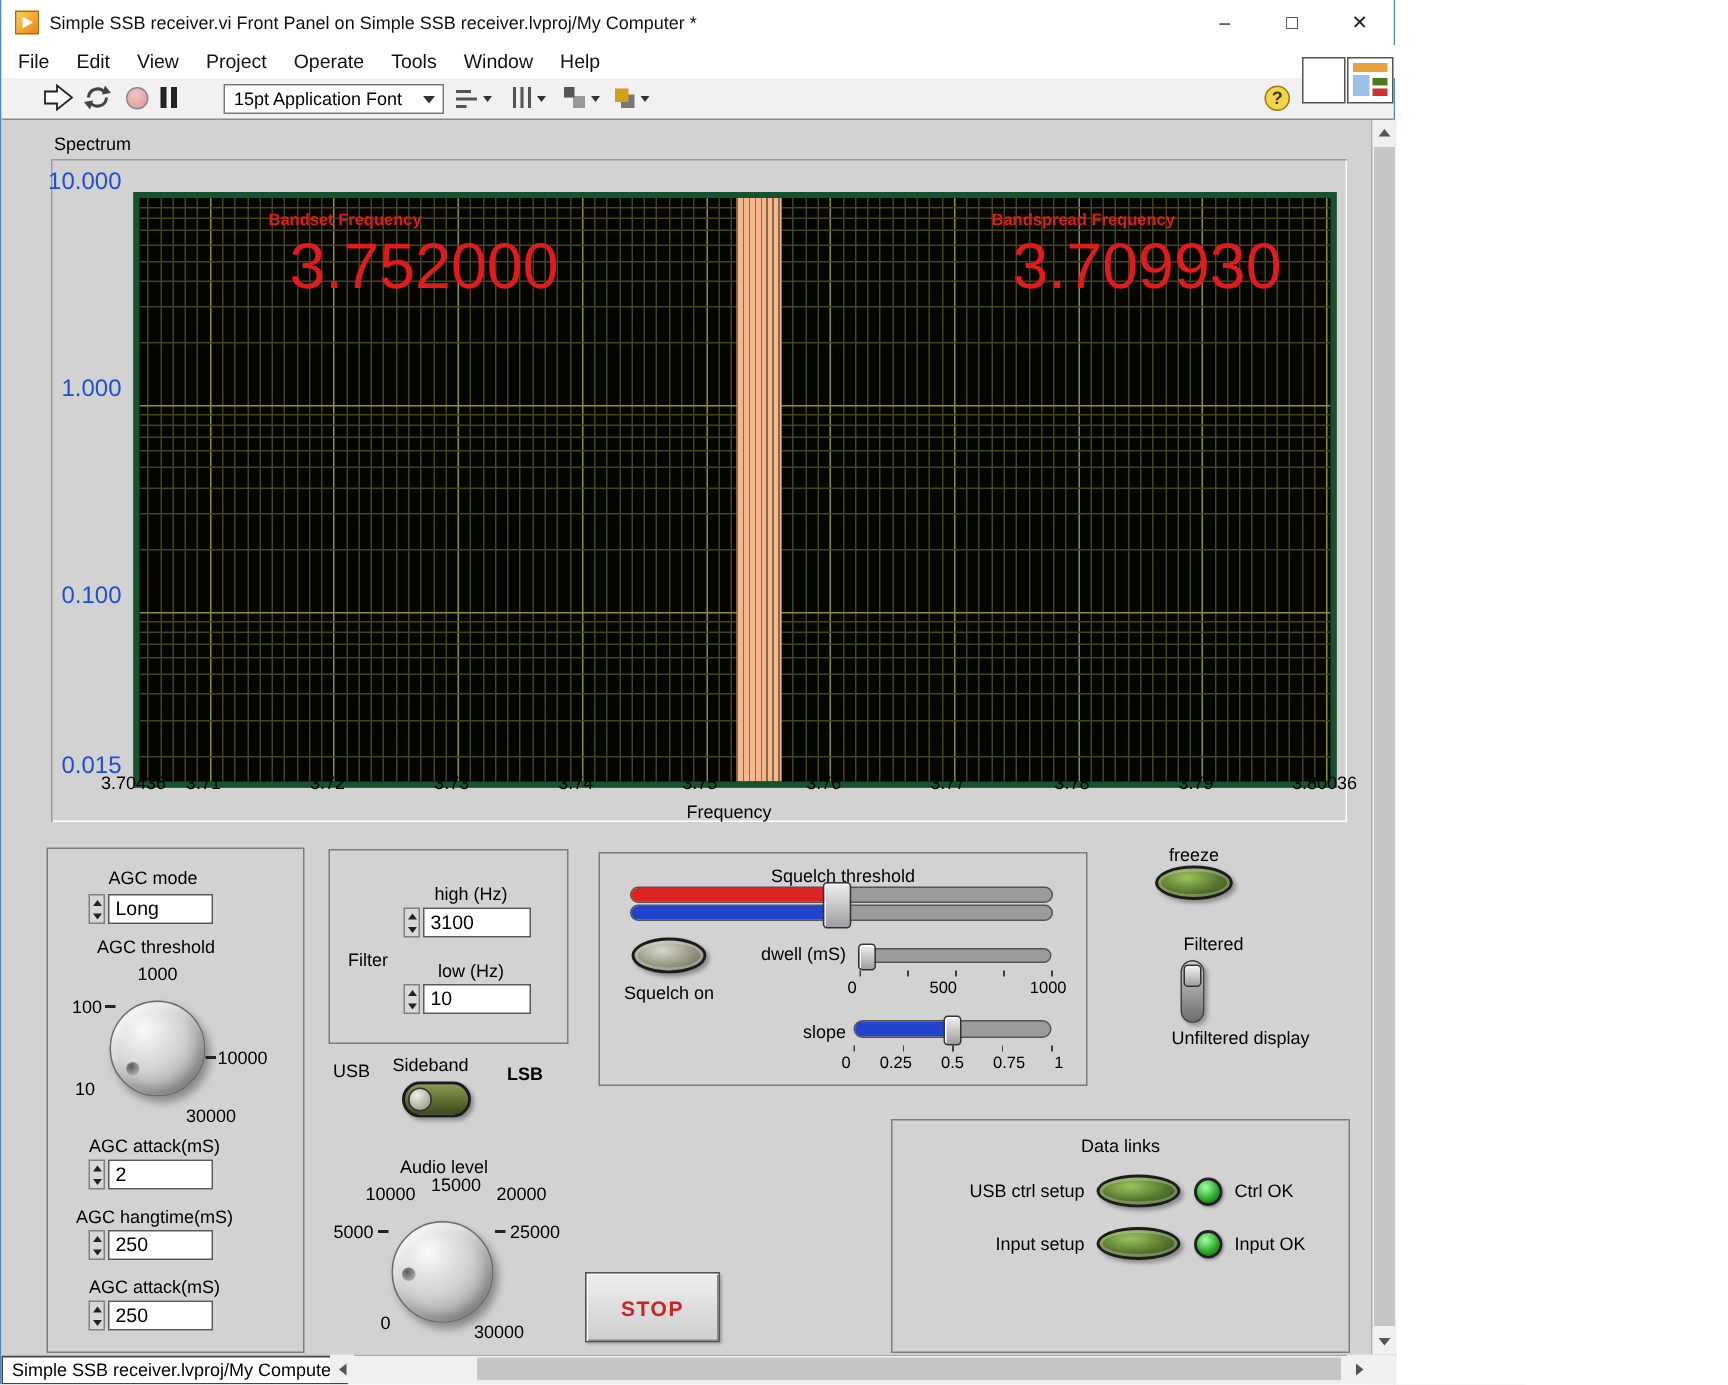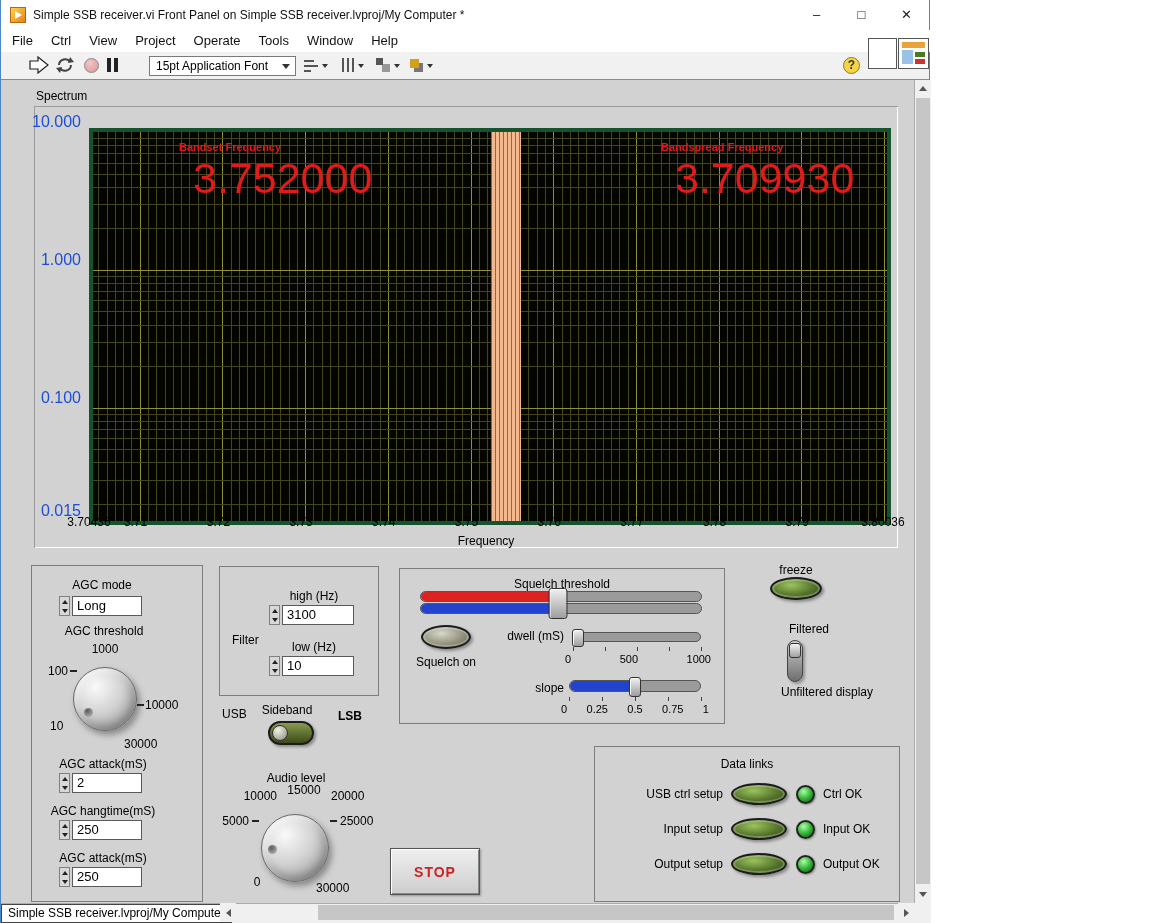--- a/index.html
+++ b/index.html
@@ -157,21 +157,21 @@
     <div id="appicon"></div>
     <span id="title-text">Simple SSB receiver.vi Front Panel on Simple SSB receiver.lvproj/My Computer *</span>
     <div class="wbtn" style="left:793px;">–</div>
     <div class="wbtn" style="left:838px;">□</div>
     <div class="wbtn" style="left:883px;">✕</div>
   </div>
 
   <div id="menubar">
 
   <span class="menu-item">File</span>
-        <span class="menu-item">Ctrl</span>
+        <span class="menu-item">Edit</span>
         <span class="menu-item">View</span>
         <span class="menu-item">Project</span>
         <span class="menu-item">Operate</span>
         <span class="menu-item">Tools</span>
         <span class="menu-item">Window</span>
         <span class="menu-item">Help</span>
       </div>
 
   <div id="toolbar"></div>
   <div class="tbtn" style="left:28px;">
@@ -554,26 +554,20 @@
             <span class="dl-status">Ctrl OK</span>
           </div>
 
           <div class="dl-row">
             <span class="dl-label">Input setup</span>
             <span class="oval green dl-oval"></span>
             <span class="led dl-led"></span>
             <span class="dl-status">Input OK</span>
           </div>
 
-          <div class="dl-row">
-            <span class="dl-label">Output setup</span>
-            <span class="oval green dl-oval"></span>
-            <span class="led dl-led"></span>
-            <span class="dl-status">Output OK</span>
-          </div>
         </div>
     </div>
 
   </div>
 
   <div id="vscroll">
     <div class="sarrow" style="top:0;">
           <span class="tri-u"></span>
         </div>
     <div id="vthumb"></div>

